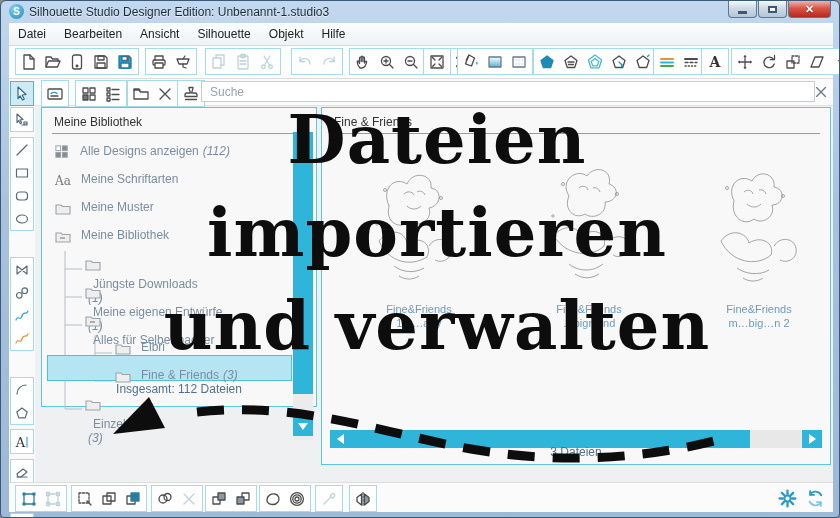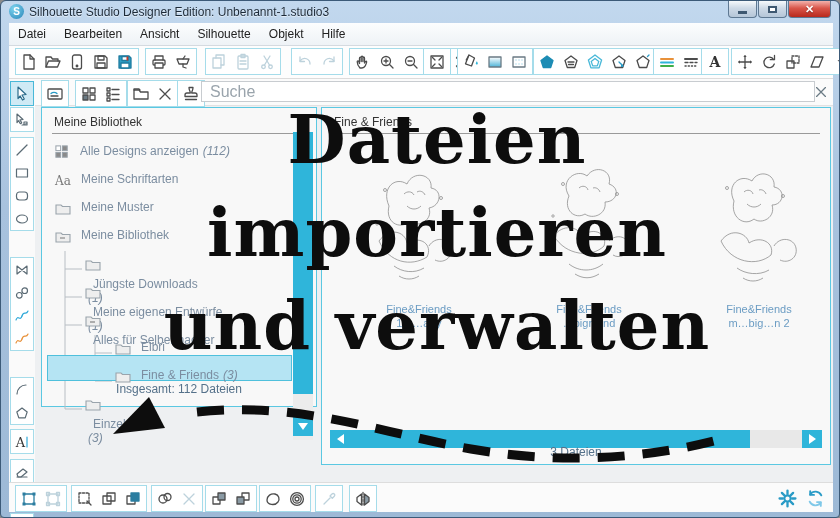--- a/index.html
+++ b/index.html
@@ -28,21 +28,21 @@
   .tg{position:absolute;top:2px;height:27px;border:1px solid #a5dcea;background:#fff;display:flex;align-items:center;padding:0 1px;box-sizing:border-box;}
   .ic{width:24px;height:24px;display:flex;align-items:center;justify-content:center;}
   .ic svg path,.ic svg rect,.ic svg circle,.ic svg ellipse,.ic svg line,.ic svg polygon
     {fill:none;stroke:#4c4c4c;stroke-width:1.3;stroke-linecap:round;stroke-linejoin:round;}
   .ic.dis svg path,.ic.dis svg rect,.ic.dis svg circle,.ic.dis svg line,.ic.dis svg polygon{stroke:#bdd2dc;}
   .ic.teal svg path,.ic.teal svg rect,.ic.teal svg circle{stroke:#2a9bc6;}
   
   .row2{position:absolute;left:26px;top:56px;width:798px;height:26px;background:#fbfbfb;border-bottom:1px solid #e2e2e2;}
   .row2 .tg{top:1px;}
   .search{position:absolute;left:166px;top:2px;width:614px;height:21px;border:1px solid #c8ccd0;background:#fff;
-    font-size:16px;color:#333;padding:0 8px;box-sizing:border-box;font-family:"Liberation Sans",sans-serif;}
+    font-size:12px;color:#333;padding:0 8px;box-sizing:border-box;font-family:"Liberation Sans",sans-serif;}
   .search::placeholder{color:#9aa4ac;}
   .xclose{position:absolute;right:2px;top:3px;width:20px;height:20px;display:flex;align-items:center;justify-content:center;}
   
   .lefttools{position:absolute;left:0;top:56px;width:26px;height:432px;background:#fafafa;}
   .ltg{position:absolute;left:1px;width:24px;border:1px solid #a5dcea;background:#fff;box-sizing:border-box;}
   .lt{width:22px;height:23px;display:flex;align-items:center;justify-content:center;}
   .lt svg path,.lt svg rect,.lt svg circle,.lt svg ellipse,.lt svg line
     {fill:none;stroke:#5a6a74;stroke-width:1.2;stroke-linecap:round;stroke-linejoin:round;}
   .ltg.active{background:#cfeaf5;border-color:#49b8d8;}
   

